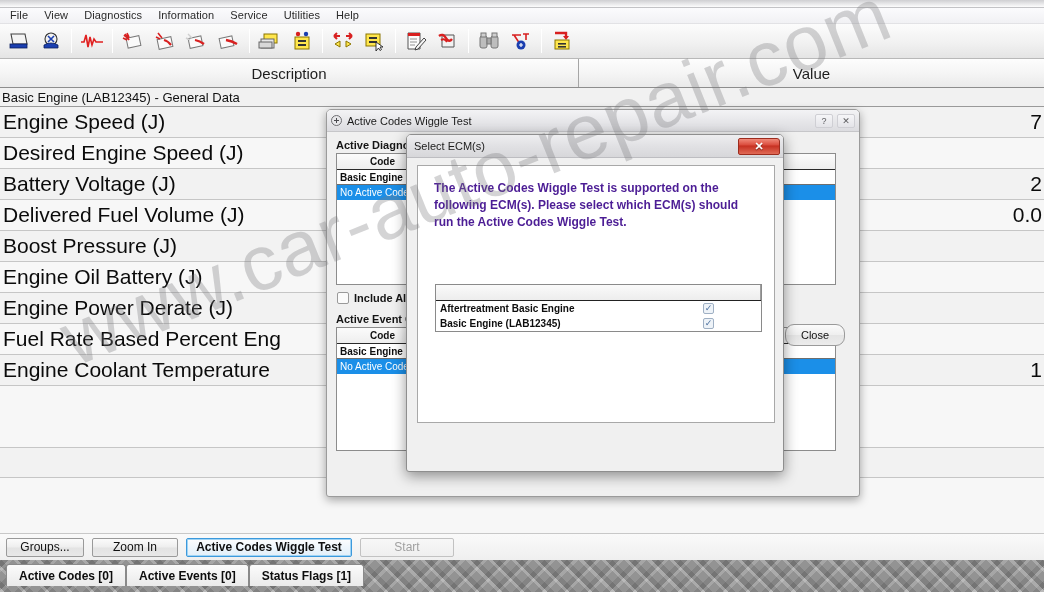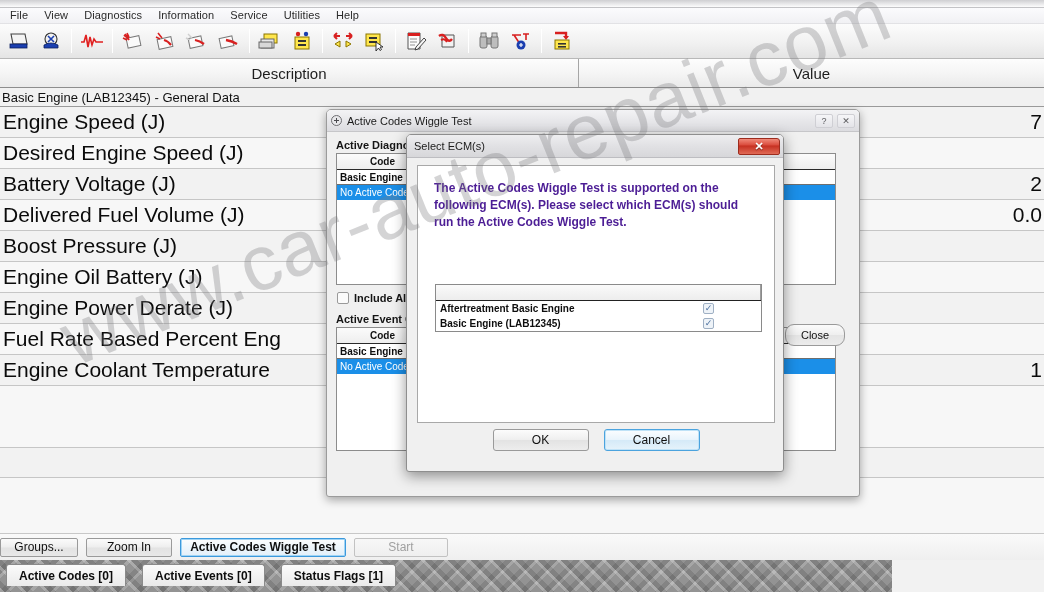--- a/index.html
+++ b/index.html
@@ -117,47 +117,47 @@
     transform-origin: left top;
     white-space: nowrap;
     letter-spacing: 1px;
   }
 
   
   .btnstrip {
     position: absolute; left: 0; top: 533px; width: 1044px; height: 27px;
     background: linear-gradient(to bottom, #fafafa 0%, #efefef 100%);
     border-top: 1px solid #c8c8c8;
-    display: flex; align-items: center; gap: 8px;
+    display: flex; align-items: center; padding-left: 6px; gap: 8px;
   }
   .winbtn {
     height: 19px; padding: 0 10px;
     font-size: 12px; color: #101010;
     background: linear-gradient(to bottom, #fbfbfb 0%, #eeeeee 48%, #e3e3e3 52%, #e8e8e8 100%);
     border: 1px solid #9a9a9a; border-radius: 2px;
     display: flex; align-items: center; justify-content: center;
     white-space: nowrap;
   }
   .winbtn.focused {
     border: 1px solid #3c99dc;
     box-shadow: 0 0 0 1px #9fd4f5 inset;
     background: linear-gradient(to bottom, #fdfdfd 0%, #eef6fc 50%, #e2eff9 100%);
     font-weight: bold;
   }
   .winbtn.disabled { color: #a0a0a0; border-color: #c2c2c2;
     background: linear-gradient(to bottom, #f7f7f7 0%, #efefef 100%); }
 
   
   .tabstrip {
-    position: absolute; left: 0; top: 560px; width: 892px; height: 32px;
+    position: absolute; left: 0; top: 560px; width: 1044px; height: 32px;
     background-color: #939393;
     background-image:
       repeating-linear-gradient(45deg, rgba(255,255,255,.22) 0 3px, rgba(0,0,0,.12) 3px 8px, rgba(255,255,255,0) 8px 16px),
       repeating-linear-gradient(-45deg, rgba(255,255,255,.18) 0 3px, rgba(0,0,0,.10) 3px 8px, rgba(255,255,255,0) 8px 16px);
-    display: flex; align-items: flex-start; padding: 4px 0 0 6px; gap: 16px;
+    display: flex; align-items: flex-start; padding: 4px 0 0 6px; gap: 0;
   }
   .tab {
     height: 22px; padding: 0 12px;
     font-size: 12px; font-weight: bold; color: #0d0d0d;
     background: linear-gradient(to bottom, #fbfbfb 0%, #eaeaea 100%);
     border: 1px solid #8a8a8a; border-bottom: none;
     border-radius: 3px 3px 0 0;
     display: flex; align-items: center; white-space: nowrap;
   }
 
@@ -565,24 +565,20 @@
         </div>
         <div class="ecm-row">
           <div class="c1">Basic Engine (LAB12345)</div>
           <div class="c2">
             <span class="ecm-chk"></span>
           </div>
         </div>
       </div>
     </div>
 
-    <div class="dlg2-btns">
-      <div class="dbtn">OK</div>
-      <div class="dbtn focused">Cancel</div>
-    </div>
   </div>
 
   <div class="watermark">
     <div class="wm-text">www.car-auto-repair.com</div>
   </div>
 
   <div class="btnstrip">
     <div class="winbtn" style="width:78px">Groups...</div>
     <div class="winbtn" style="width:86px">Zoom In</div>
     <div class="winbtn focused" style="width:166px">Active Codes Wiggle Test</div>

